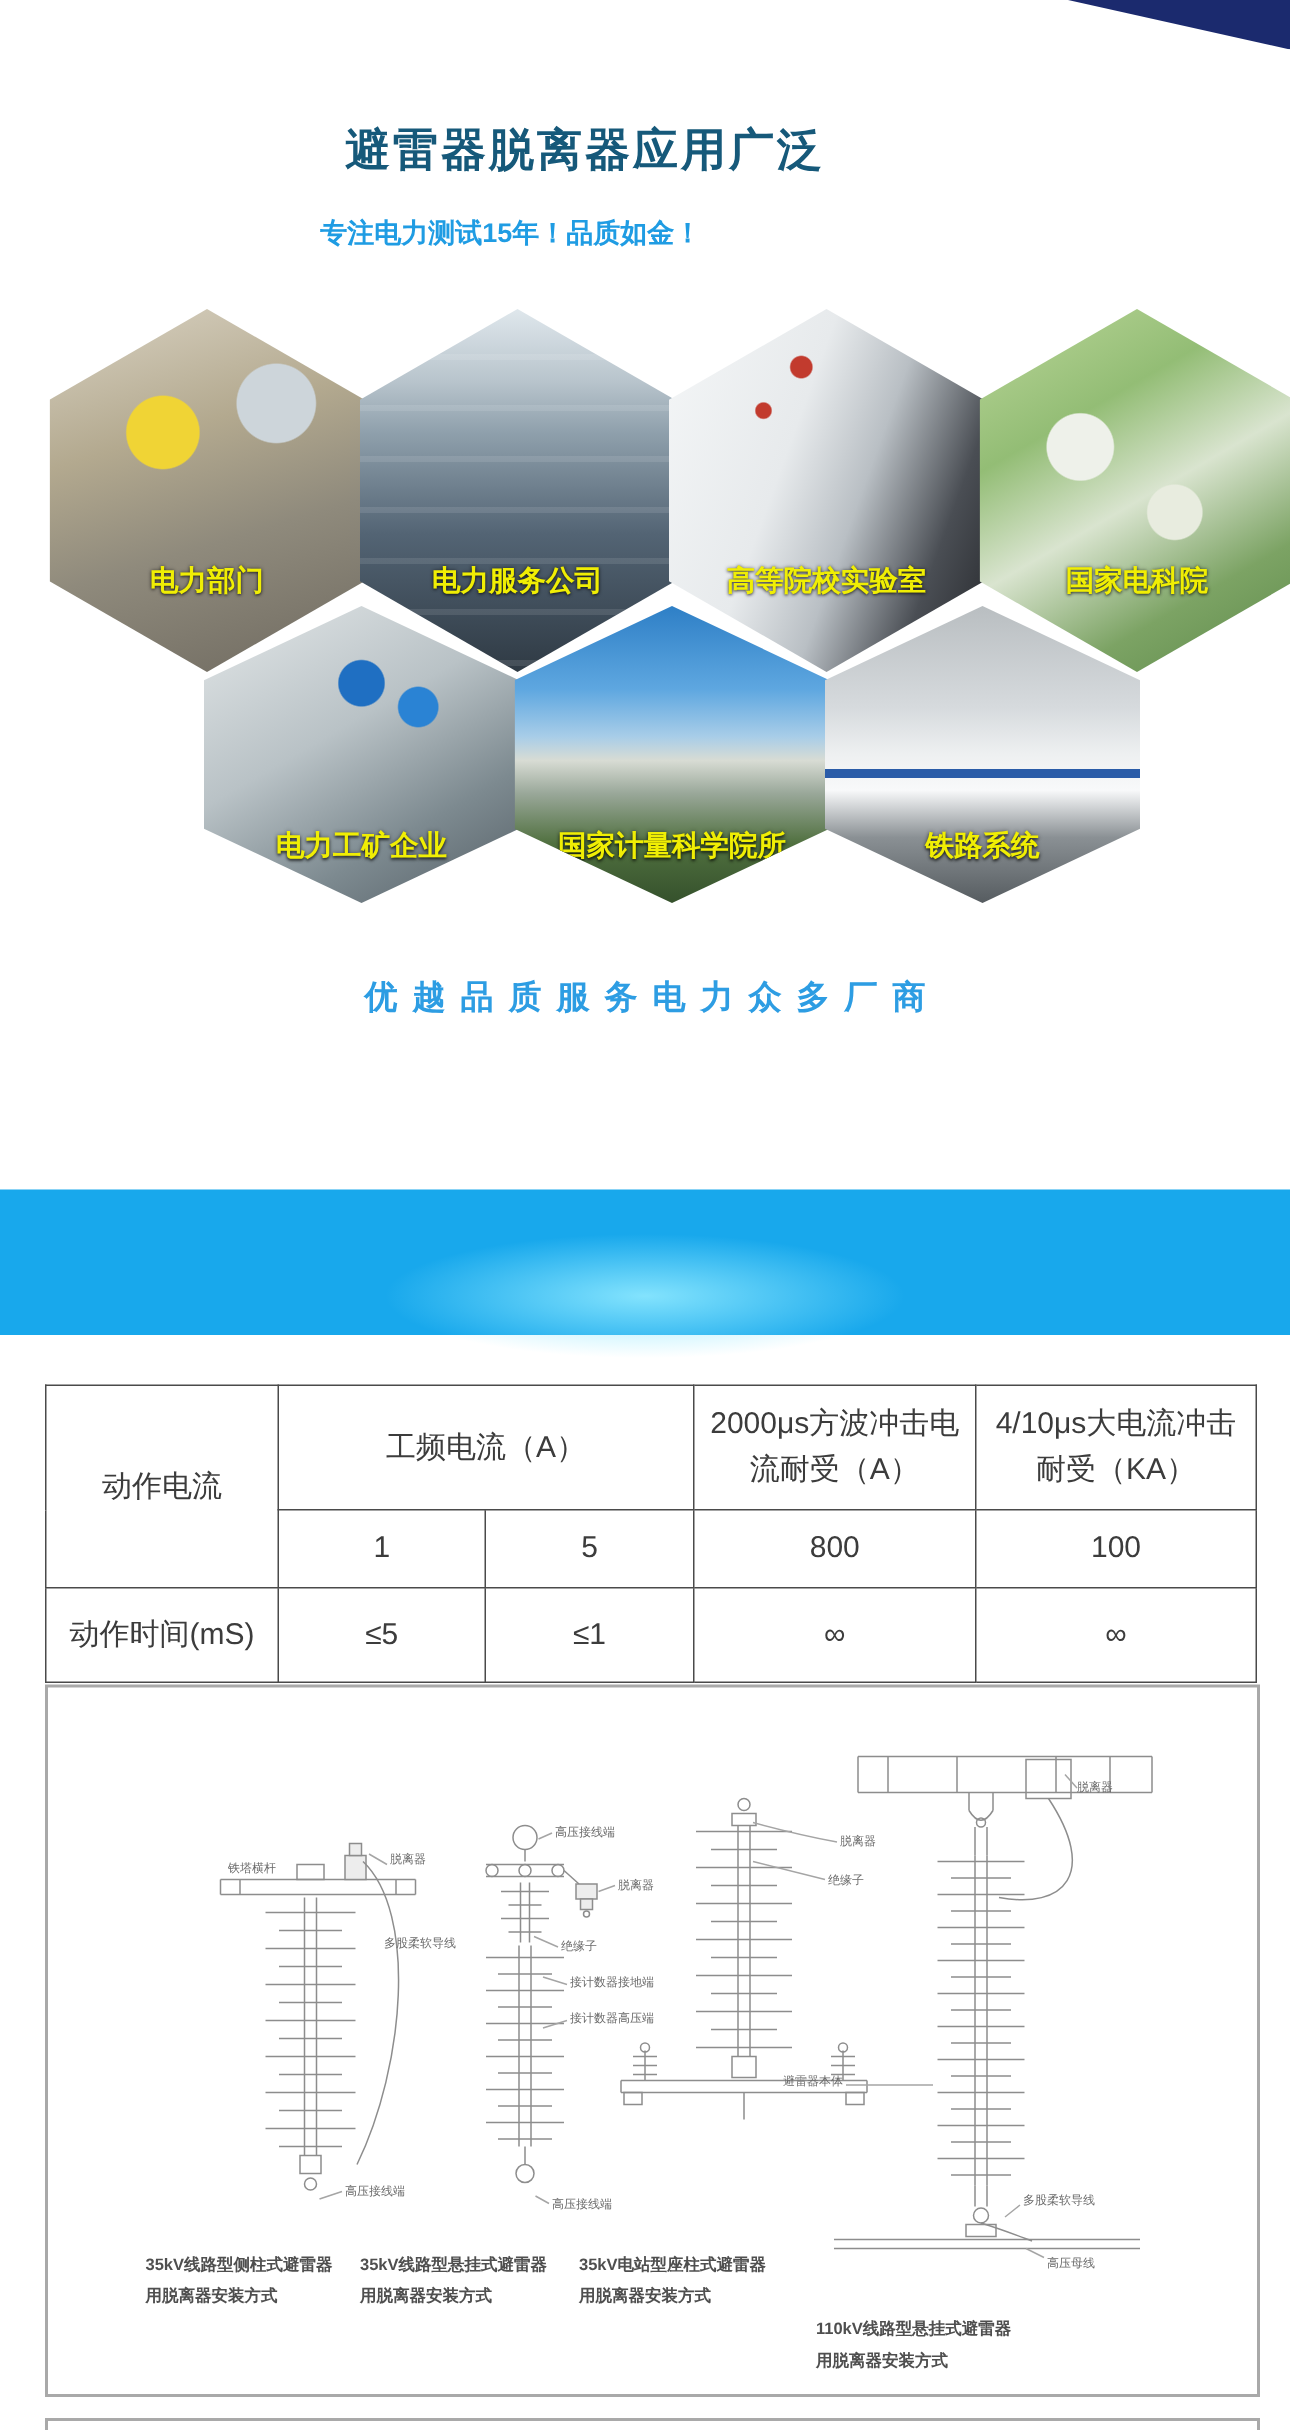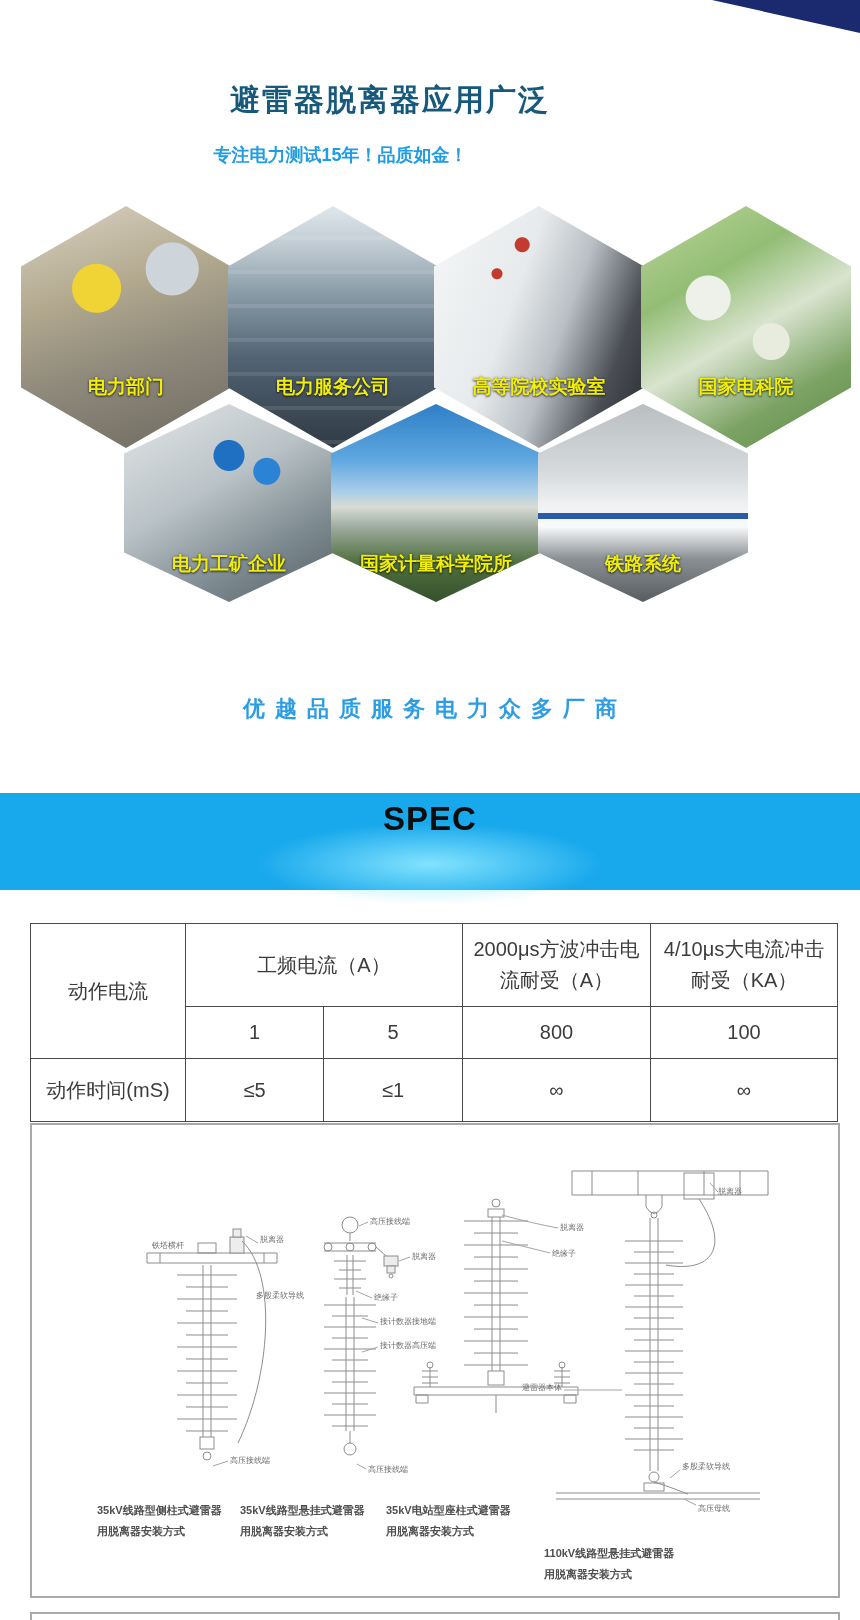--- a/index.html
+++ b/index.html
@@ -12,21 +12,21 @@
           clip-path:polygon(0 0,100% 0,100% 100%);}
 
   
   #hero-title{left:0;top:80px;width:780px;text-align:center;font-size:30px;
               font-weight:bold;color:#16597a;letter-spacing:2px;}
   #hero-sub{left:0;top:143px;width:681px;text-align:center;font-size:18px;
             font-weight:600;color:#1f9ce3;}
 
   
   .hex{position:absolute;width:210px;
-       clip-path:polygon(50% 0%,100% 25%,100% 75%,50% 100%,0% 75%,0% 25%);}
+       clip-path:polygon(50% 0%,100% 25%,100% 75%,50% 100%,0% 75%,0% 25%);margin-left:12px;}
   .hex .photo{position:absolute;left:0;top:0;right:0;bottom:0;}
   .hex .hlabel{position:absolute;left:0;right:0;text-align:center;
        font-size:19px;font-weight:bold;color:#f0ee04;
        text-shadow:0 1px 2px rgba(0,0,0,.65),0 0 3px rgba(0,0,0,.4);}
   .r1{top:206px;height:242px;}
   .r2{top:404px;height:198px;}
   .r1 .hlabel{bottom:48px;}
   .r2 .hlabel{bottom:25px;}
   #hex1{left:21px}#hex2{left:228px}#hex3{left:434px}#hex4{left:641px}
   #hex5{left:124px}#hex6{left:331px}#hex7{left:538px}
@@ -50,21 +50,21 @@
       radial-gradient(circle at 68% 34%, #2a83d4 0 13px, rgba(42,131,212,0) 14px),
       linear-gradient(150deg,#e3e7e8 0%,#b9c2c6 42%,#7d8a90 72%,#555f66 100%);}
   .ph6{background:
       linear-gradient(180deg,#2e7fc6 0%,#5ea7e0 28%,#a8cde8 44%,#d8dcd4 52%,#9aa89a 63%,#50703f 80%,#35512c 100%);}
   .ph7{background:
       linear-gradient(180deg, rgba(0,0,0,0) 0 55%, #2a5ca8 55% 58%, rgba(0,0,0,0) 58%),
       linear-gradient(180deg,#b9bec1 0%,#d6dadd 34%,#eef0f1 50%,#f8f9fa 62%,#8a9094 78%,#565c60 100%);}
 
   
   #tagline{left:0;top:650px;width:860px;text-align:center;font-size:22px;font-weight:bold;
-           color:#2d9de3;letter-spacing:10px;padding-left:10px;box-sizing:border-box;margin-top:44px;}
+           color:#2d9de3;letter-spacing:10px;padding-left:10px;box-sizing:border-box;}
 
   
   #spec-banner{left:0;top:793px;width:860px;height:97px;background:#18a8ec;}
   #spec-eyebrow{position:absolute;left:0;top:7px;width:100%;text-align:center;
       font-size:33px;font-weight:900;color:#0d0d0d;letter-spacing:1px;}
   #spec-glow{position:absolute;left:250px;top:28px;width:360px;height:86px;
       background:radial-gradient(ellipse at center, rgba(140,232,255,.92) 0%, rgba(140,232,255,0) 68%);}
   #spec-title{position:absolute;left:0;top:42px;width:100%;text-align:center;
       font-size:45px;font-weight:900;color:#0d2433;letter-spacing:8px;
       text-shadow:0 0 16px rgba(120,225,255,.95),0 0 5px rgba(150,235,255,.7);}
@@ -122,21 +122,20 @@
 </div>
 <div id="hex7" class="hex r2">
   <div class="photo ph7"></div>
   <div class="hlabel">铁路系统</div>
 </div>
 
 <div id="tagline" class="abs">优越品质服务电力众多厂商</div>
 
 <div id="spec-banner" class="abs">
   <div id="spec-glow"></div>
-  <div id="spec-eyebrow">SPEC</div>
 </div>
 
 <div id="spec-table" class="abs">
   <table>
     <colgroup>
       <col style="width:155px">
         <col style="width:138px">
         <col style="width:139px">
       <col style="width:188px">
         <col style="width:187px">

